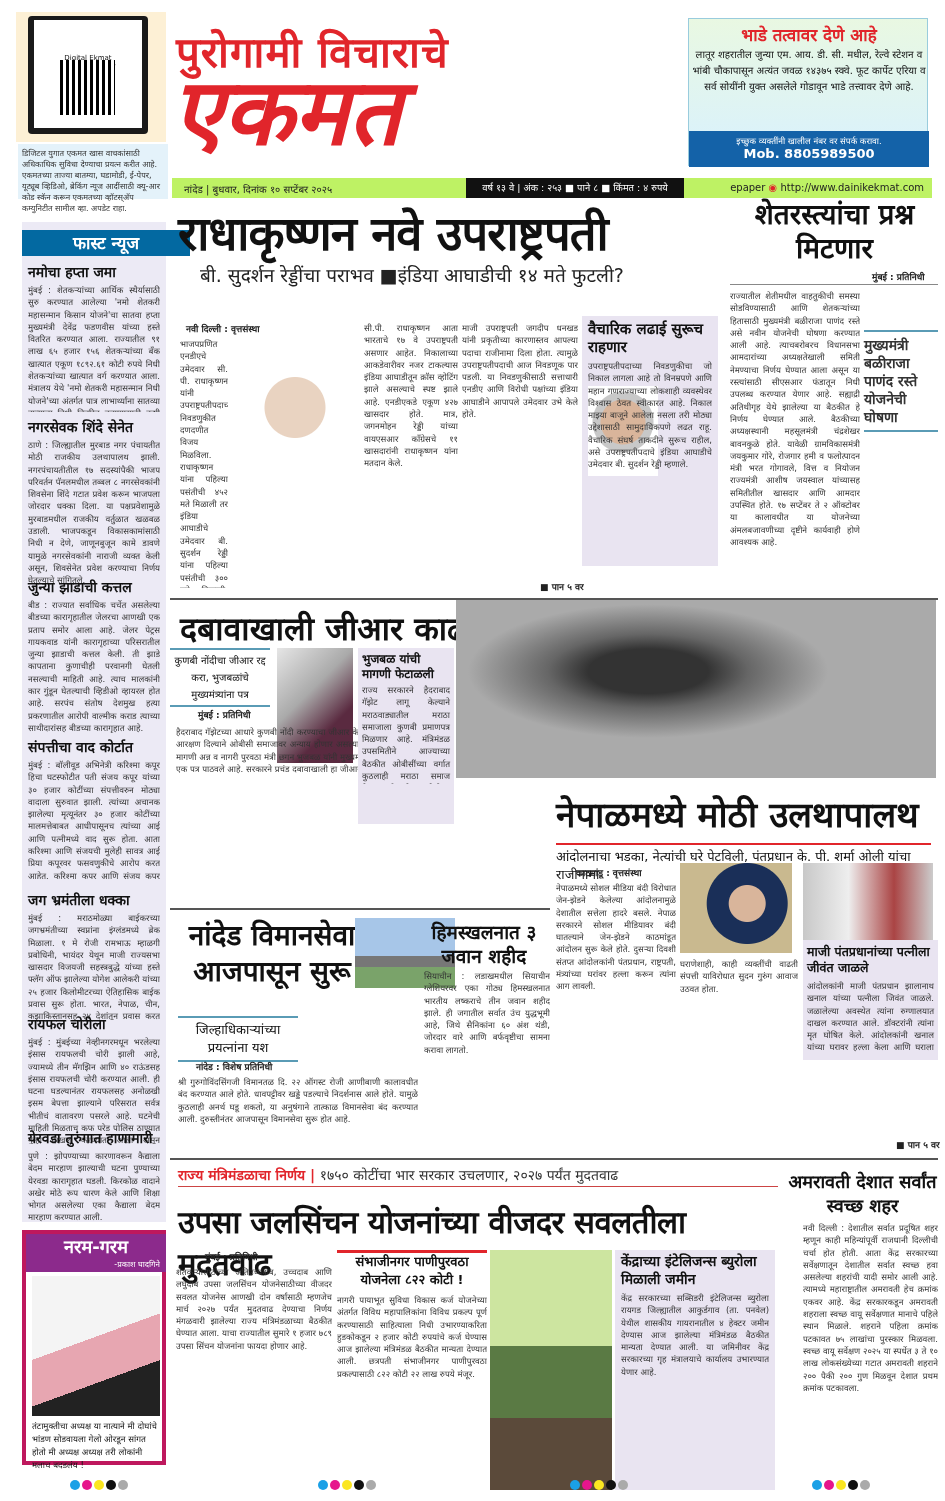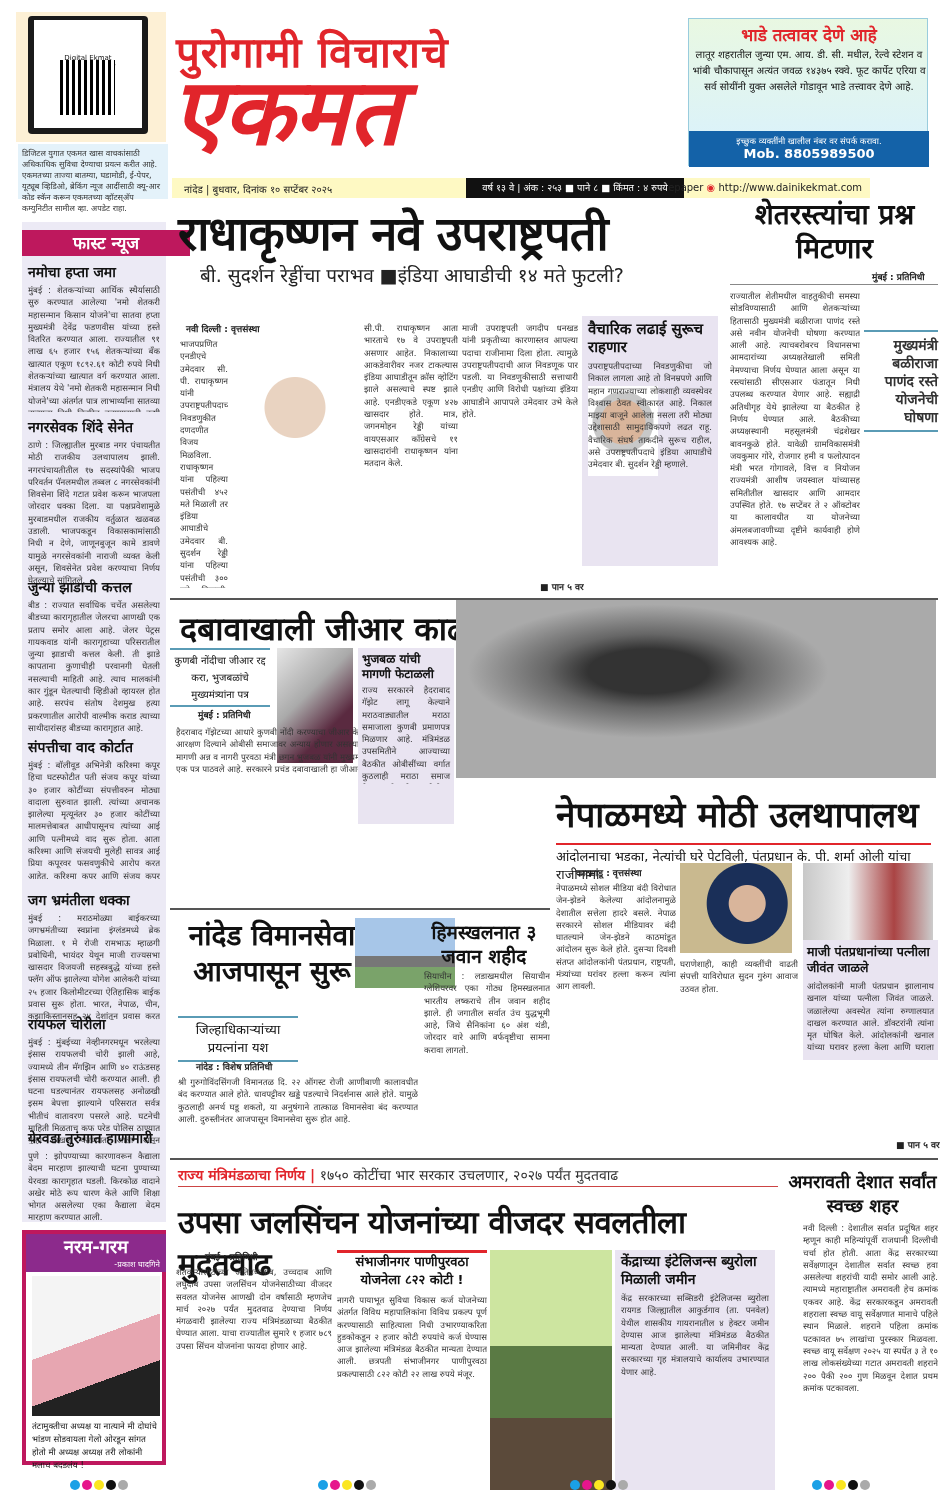--- a/index.html
+++ b/index.html
@@ -14,40 +14,40 @@
 #qr-desc{left:18px;top:144px;width:150px;height:55px;background:#e4f2fa;font-size:8px;line-height:11px;padding:4px;color:#333}
 #tagline{left:176px;top:22px;font-size:42px;font-weight:bold;color:#e1252b;letter-spacing:1px}
 #brand{left:172px;top:68px;font-size:92px;font-weight:bold;color:#e1252b;font-style:italic;line-height:90px}
 #founder{left:360px;top:176px;font-size:9px;color:#222}
 #ad-box{left:688px;top:18px;width:240px;height:148px;background:linear-gradient(#e9f8e2,#d8f1ff);border:1px solid #9cd}
 #ad-title{left:0;top:4px;width:240px;text-align:center;font-size:17px;font-weight:bold;color:#e1252b}
 #ad-body{left:0;top:28px;width:240px;text-align:center;font-size:10px;line-height:16px;color:#111}
 #ad-foot{left:0;top:112px;width:240px;height:36px;background:#1462a8;color:#fff;text-align:center}
 #ad-foot .a{font-size:8.5px;padding-top:4px}
 #ad-foot .b{font-size:13px;font-weight:bold}
-#dateline{left:172px;top:178px;width:698px;height:20px;background:#fef9c3}
+#dateline{left:172px;top:178px;width:760px;height:20px;background:#bef264}
 #date-text{left:12px;top:4px;font-size:10px;color:#222}
 #issue-box{left:294px;top:0;width:218px;height:20px;background:#111;color:#fff;font-size:9.5px;text-align:center;line-height:20px}
 #epaper{right:8px;top:4px;font-size:10px;color:#222}
 
 #fast-news{left:22px;top:222px;width:144px;height:1000px;background:#eceaf5}
-#fast-title{left:0;top:8px;width:168px;height:26px;background:#be185d;color:#fff;text-align:center;font-size:17px;font-weight:bold;line-height:26px}
+#fast-title{left:0;top:8px;width:168px;height:26px;background:#0369a1;color:#fff;text-align:center;font-size:17px;font-weight:bold;line-height:26px}
 .fn-item{position:absolute;left:6px;width:132px}
 .fn-item h3{font-size:14px;font-weight:bold;margin-bottom:3px}
 
 #lead-headline{left:178px;top:200px;width:540px;font-size:47px;font-weight:bold;color:#111;letter-spacing:-1px}
 #lead-sub{left:200px;top:262px;width:520px;font-size:19px;color:#222}
 .byline{font-size:9px;font-weight:bold;color:#222}
 #lead-photo{left:230px;top:340px;width:130px;height:225px;background:radial-gradient(circle at 50% 30%,#e9d3c1 0 30px,#fff 31px),linear-gradient(#fff 60%,#1d3c6e 60%)}
 #opinion-box{left:582px;top:316px;width:136px;height:250px;background:#e9e4f1}
 #opinion-title{left:6px;top:4px;font-size:15px;font-weight:bold;color:#111;line-height:18px}
 #op-photo{left:6px;top:70px;width:70px;height:90px;background:radial-gradient(circle at 50% 40%,#d9b59b 0 22px,#c8c8c8 23px 30px,#fff 31px)}
 
 #right-head{left:732px;top:198px;width:205px;text-align:center;font-size:28px;font-weight:bold;line-height:34px}
-#mcm-box{left:864px;top:330px;width:74px;text-align:right;font-size:14px;font-weight:bold;color:#333;line-height:18px;border-top:2px solid #5a9bb5;border-bottom:2px solid #5a9bb5;padding:4px 0}
+#mcm-box{left:864px;top:330px;width:74px;text-align:left;font-size:14px;font-weight:bold;color:#333;line-height:18px;border-top:2px solid #5a9bb5;border-bottom:2px solid #5a9bb5;padding:4px 0}
 
 #gr-headline{left:180px;top:606px;width:350px;font-size:32px;font-weight:bold}
 #kunbi-box{left:170px;top:648px;width:100px;text-align:center;font-size:10px;line-height:17px;border-top:2px solid #5a9bb5;border-bottom:2px solid #5a9bb5;padding:2px 0}
 #bhujbal-photo{left:277px;top:648px;width:76px;height:115px;background:linear-gradient(135deg,#e6e6e6,#aaa 40%,#5a2a40 70%)}
 #bhujbal-box{left:358px;top:648px;width:96px;height:176px;background:#e9e4f1}
 #nepal-photo{left:456px;top:600px;width:480px;height:178px;background:radial-gradient(ellipse at 40% 40%,#333 0 60px,#666 100px,#aaa 180px),linear-gradient(#888,#5a7a44)}
 #nepal-headline{left:556px;top:790px;width:375px;font-size:35px;font-weight:bold}
 #nepal-sub{left:556px;top:843px;width:375px;font-size:13px;border-top:2px solid #e1252b;padding-top:2px}
 #oli-photo{left:680px;top:863px;width:112px;height:90px;background:radial-gradient(circle at 60% 45%,#d9b59b 0 18px,#1a2f58 19px 40px,#c9b98f 41px)}
 #khanal-photo{left:803px;top:863px;width:130px;height:80px;background:linear-gradient(90deg,#c8c8c8,#eee,#a44 70%,#ccc)}

